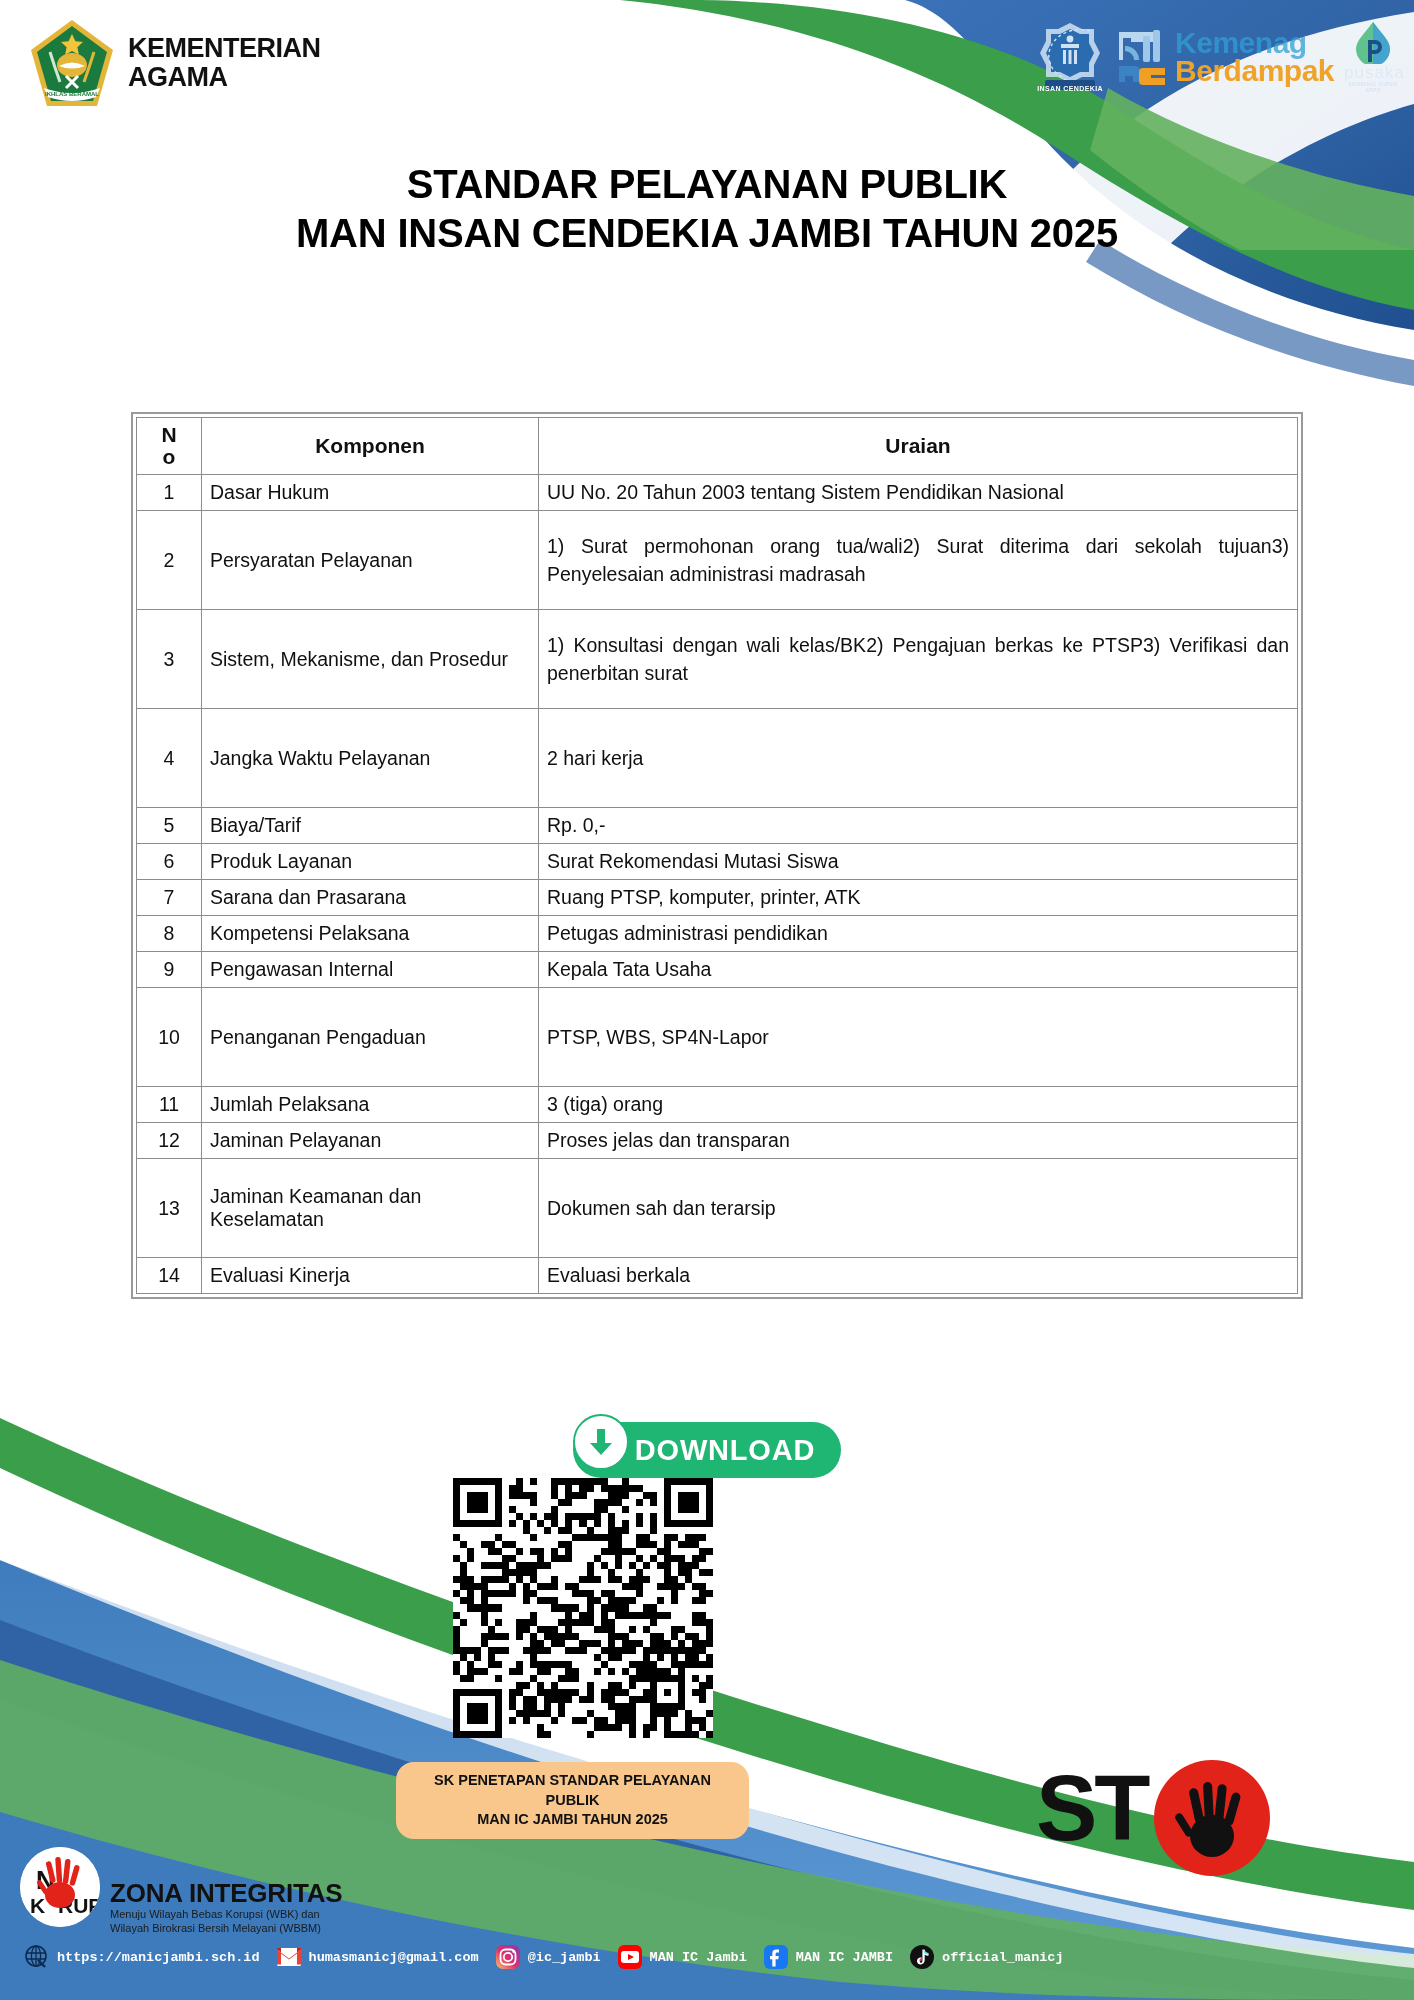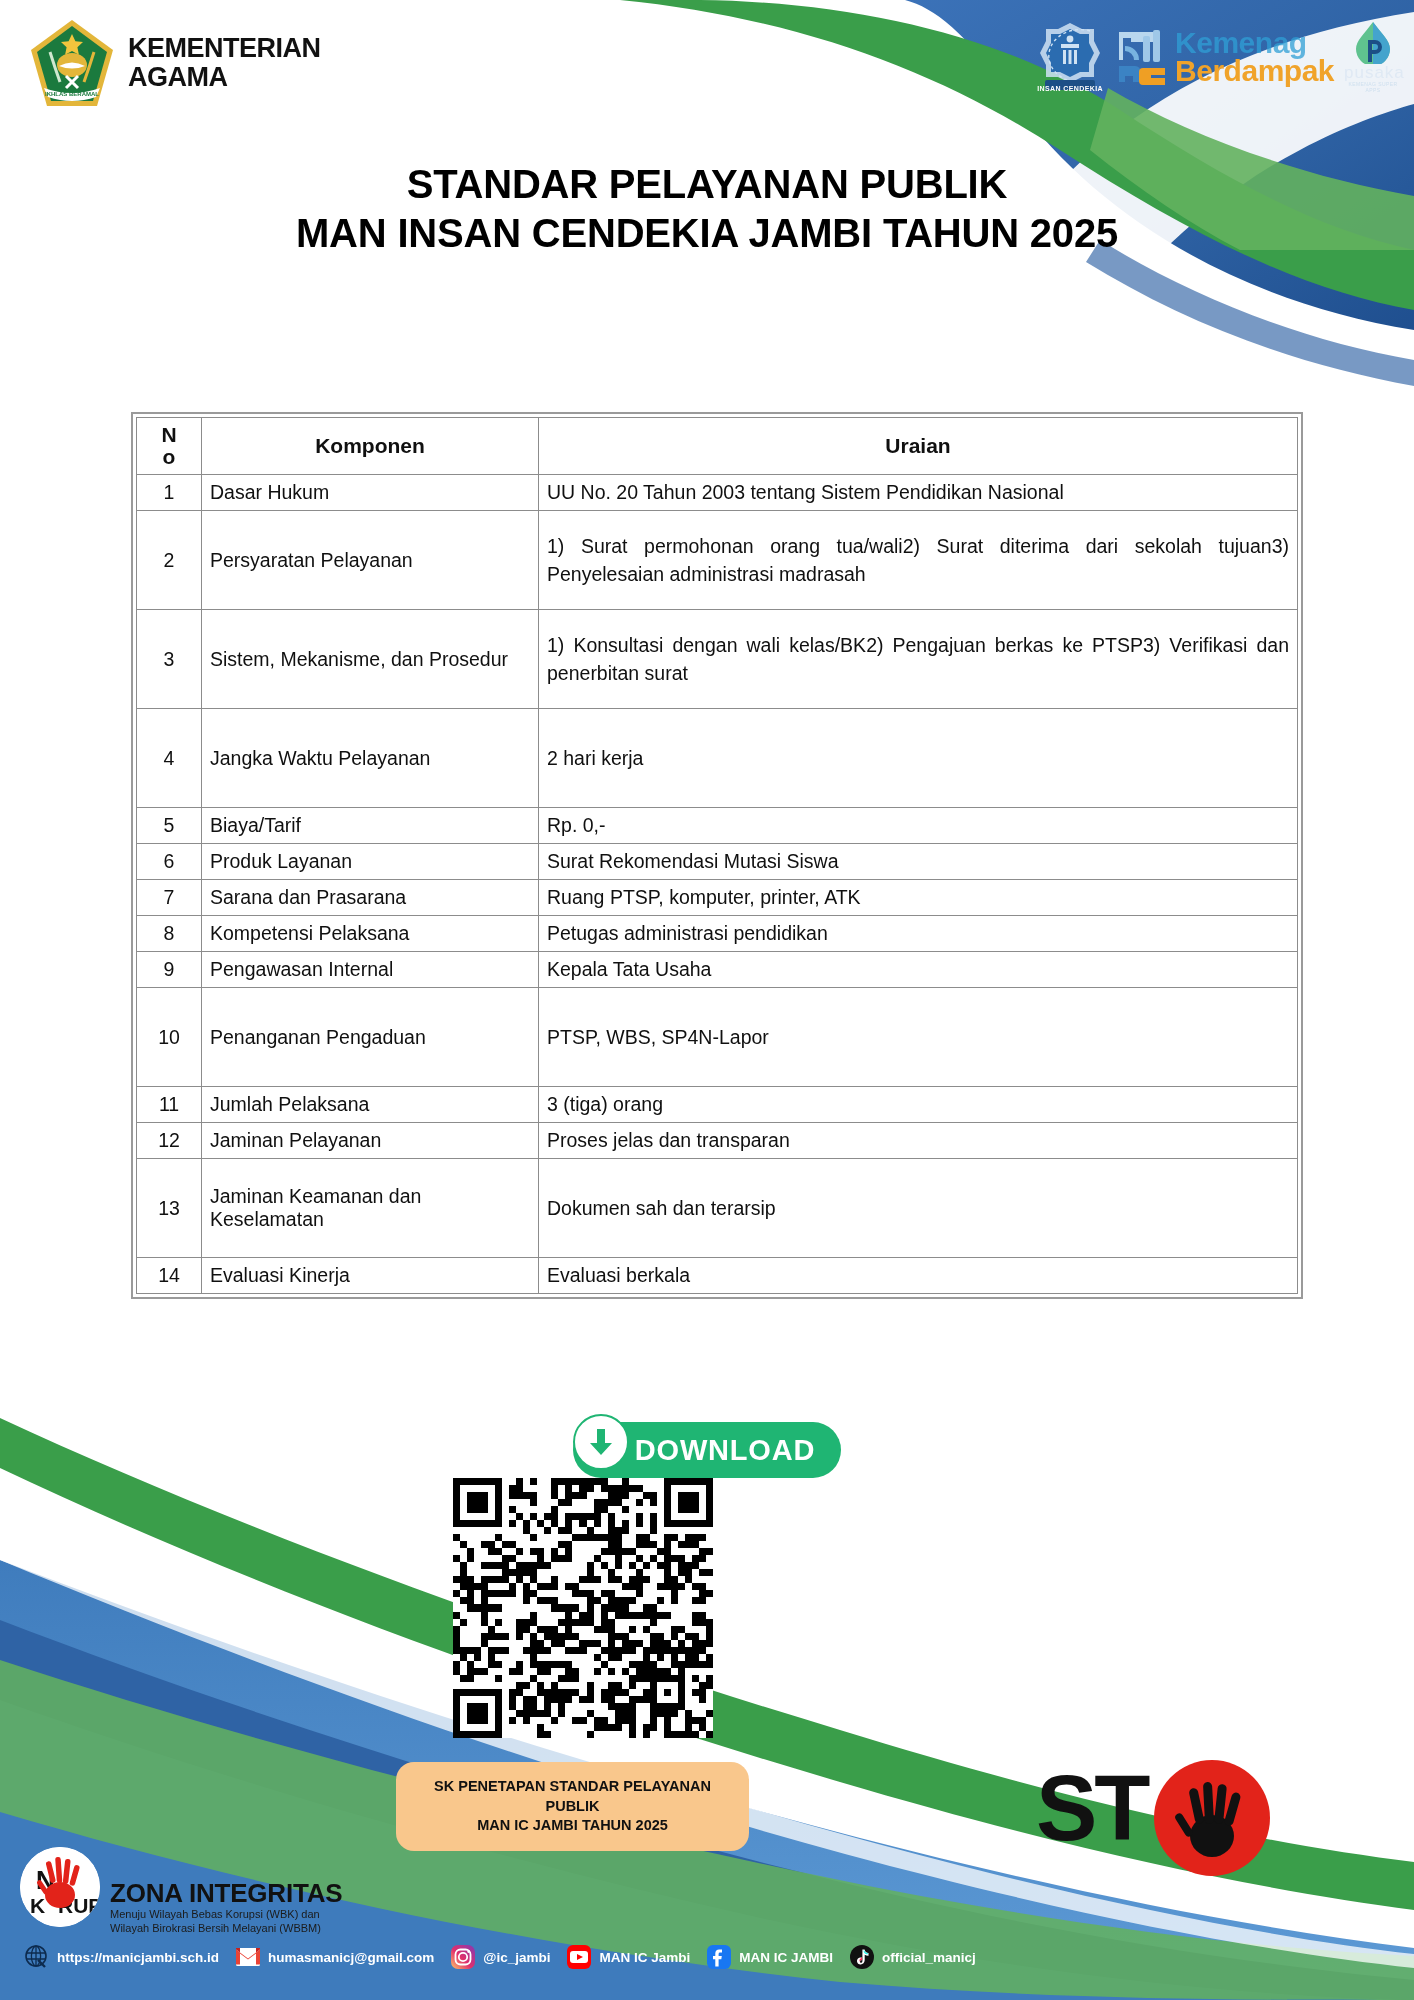--- a/index.html
+++ b/index.html
@@ -84,35 +84,35 @@
   
   .qr{
     position:absolute;left:453px;top:1478px;width:260px;height:260px;
     background:#fff;z-index:6;
   }
   .qr canvas,.qr svg{display:block;}
 
   
   .sk-box{
     position:absolute;left:396px;top:1762px;width:333px;
-    background:#f9c78c;border-radius:18px;padding:15px 10px;text-align:center;z-index:7;
+    background:#f9c78c;border-radius:18px;padding:9px 10px;text-align:center;z-index:7;
   }
   .sk-line{font-size:14.5px;font-weight:bold;color:#111;line-height:1.35;}
 
   
   .zona{position:absolute;left:20px;top:1840px;z-index:7;display:flex;align-items:center;gap:10px;}
   .zona-badge{width:80px;height:80px;border-radius:50%;background:#fff;position:relative;overflow:hidden;}
   .zona-text{line-height:1.02;}
   .zona-t1{font-size:26px;font-weight:bold;color:#111;letter-spacing:-.2px;margin-top:40px;}
   .zona-t2{font-size:11px;color:#1b1b1b;line-height:1.28;}
 
   
   .social{
     position:absolute;left:24px;top:1944px;display:flex;align-items:center;gap:7px;z-index:7;
-    color:#fff;font-size:13.5px;font-weight:bold;white-space:nowrap;
+    color:#fff;font-size:13.5px;font-weight:bold;white-space:nowrap;font-family:Liberation Mono, monospace;
   }
   .social .ic{width:26px;height:26px;flex:0 0 auto;display:block;}
   .social .sp{margin-right:9px;}
 
   
   .stop{position:absolute;right:14px;top:1752px;width:370px;height:140px;z-index:7;}
   .stop-txt{
     position:absolute;left:6px;top:10px;font-size:92px;font-weight:bold;color:#111;
     letter-spacing:-3px;line-height:1;
   }

